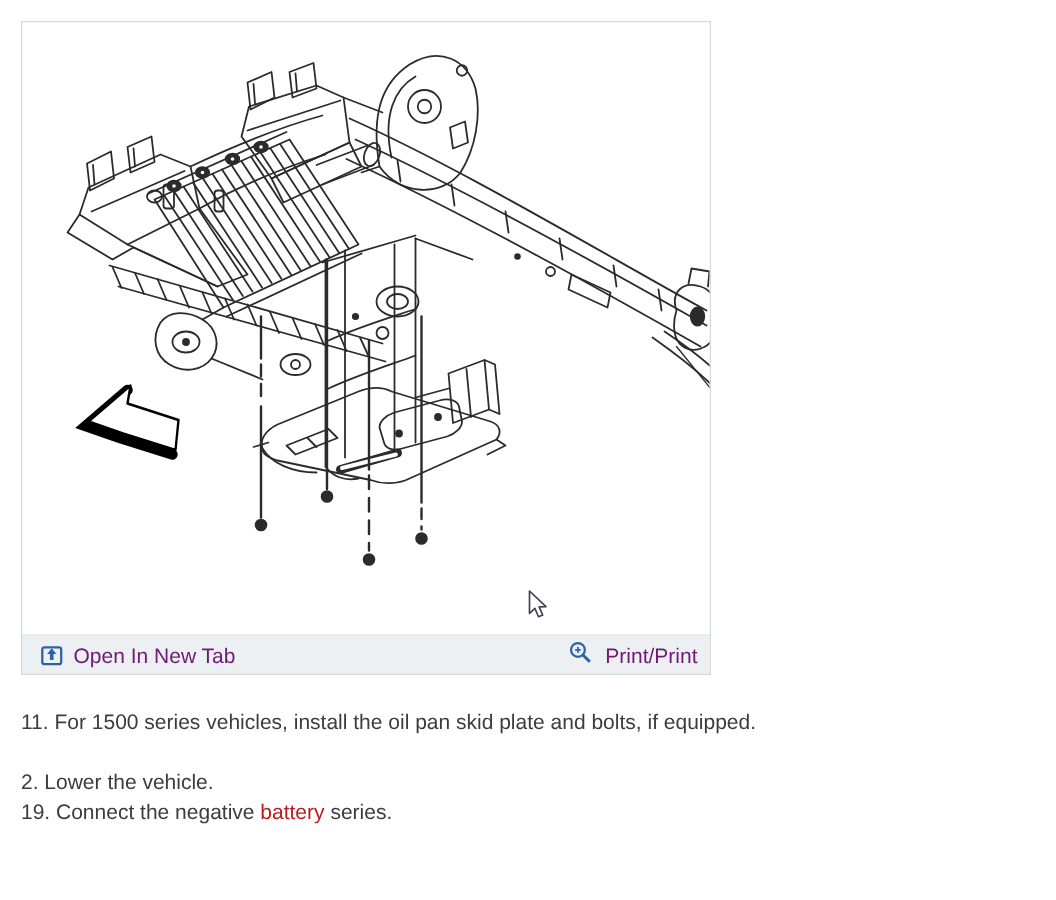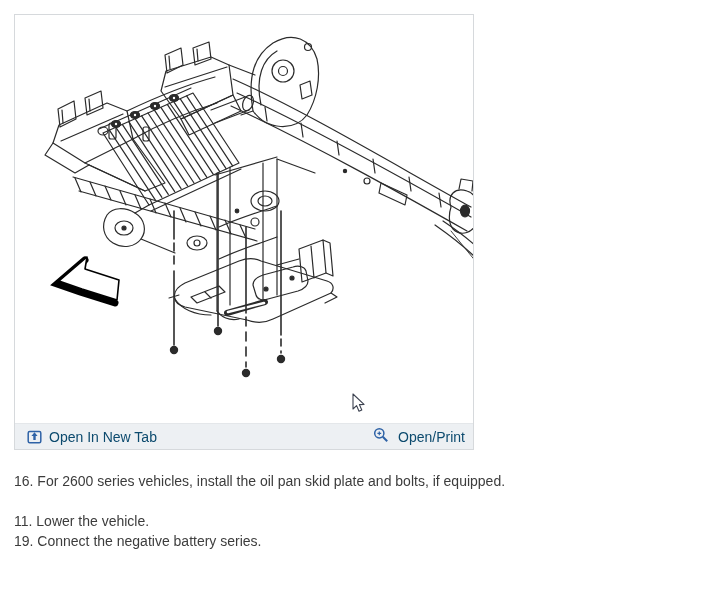--- a/index.html
+++ b/index.html
@@ -7,32 +7,32 @@
         font-family:"Liberation Sans",sans-serif;color:#3c3c3c;}
   
   .figure-panel{position:absolute;left:14px;top:14px;width:460px;height:436px;
         background:#ffffff;border:1px solid #d6d9dc;box-sizing:border-box;}
   .fig-diagram{position:relative;width:458px;height:408px;background:#fff;}
   .fig-diagram svg{display:block;}
   .fig-footer{position:relative;width:458px;height:26px;background:#edf0f3;
         border-top:1px solid #e4e7ea;box-sizing:border-box;
         display:flex;align-items:center;justify-content:space-between;
         padding:0 8px 0 12px;}
-  .fig-link{display:flex;align-items:center;gap:7px;color:#0c4a6e;font-size:14px;
+  .fig-link{display:flex;align-items:center;gap:7px;color:#701a75;font-size:14px;
         text-decoration:none;cursor:pointer;line-height:1;}
   .fig-link svg{display:block;}
   .zoom-link svg{margin-bottom:4px;margin-right:2px;}
   
   .instructions{position:absolute;left:14px;top:471px;width:678px;font-size:14px;
         line-height:20px;color:#3c3c3c;}
   .instructions .step{margin:0;}
   .step-tighten{margin-top:21px !important;padding-left:18px;}
   .step-17{margin-top:20px !important;}
   .instructions b{font-weight:bold;}
-  .battery-link{color:#404040;cursor:pointer;text-decoration:none;}
+  .battery-link{color:#b91c1c;cursor:pointer;text-decoration:none;}
   .cursor-overlay{position:absolute;left:336px;top:378px;width:14px;height:20px;}
 </style>
 </head>
 <body>
 
 <div class="page">
 
   <div class="figure-panel">
 
     <div class="fig-diagram">
@@ -226,24 +226,24 @@
           <path d="M7.5,3.2 L10.6,7 L8.7,7 L8.7,11 L6.3,11 L6.3,7 L4.4,7 Z" fill="#2e62a6" stroke="none"></path>
         </svg>
         <span>Open In New Tab</span>
       </a>
       <a class="fig-link zoom-link">
         <svg width="16" height="16" viewBox="0 0 16 16">
           <circle cx="6.3" cy="6.3" r="4.6" fill="none" stroke="#2e62a6" stroke-width="1.5"></circle>
           <path d="M6.3,4.4 L6.3,8.2 M4.4,6.3 L8.2,6.3" stroke="#2e62a6" stroke-width="1.2"></path>
           <path d="M9.8,9.8 L14.2,14.2" stroke="#2e62a6" stroke-width="2"></path>
         </svg>
-        <span>Open/Print</span>
+        <span>Print/Print</span>
       </a>
     </div>
   </div>
 
   <div class="instructions">
-    <p class="step step-16">16. For 2600 series vehicles, install the oil pan skid plate and bolts, if equipped.</p>
-    <p class="step step-17">11. Lower the vehicle.</p>
+    <p class="step step-16">11. For 1500 series vehicles, install the oil pan skid plate and bolts, if equipped.</p>
+    <p class="step step-17">2. Lower the vehicle.</p>
     <p class="step step-18"><span>19. Connect the negative </span><a class="battery-link">battery</a><span> series.</span></p>
   </div>
 
 </div>
 
 </body></html>

